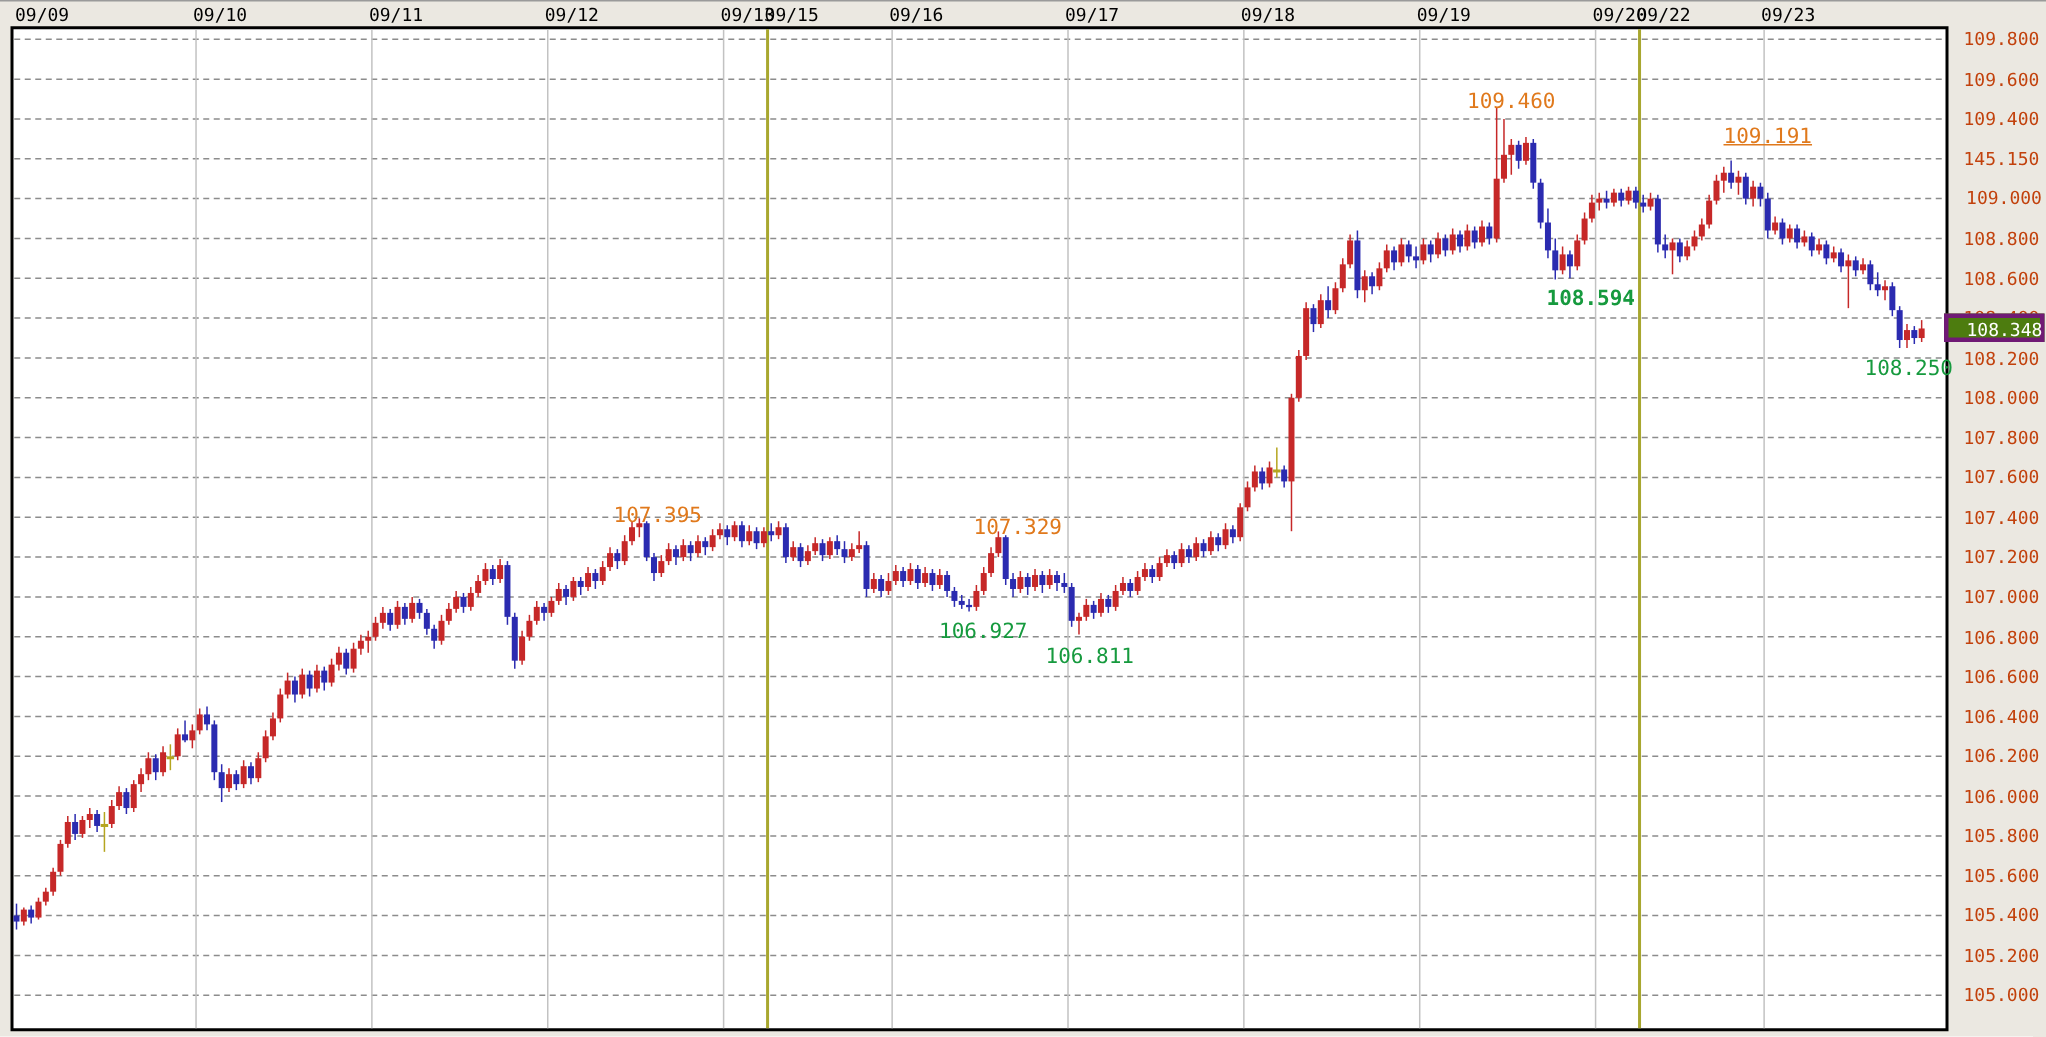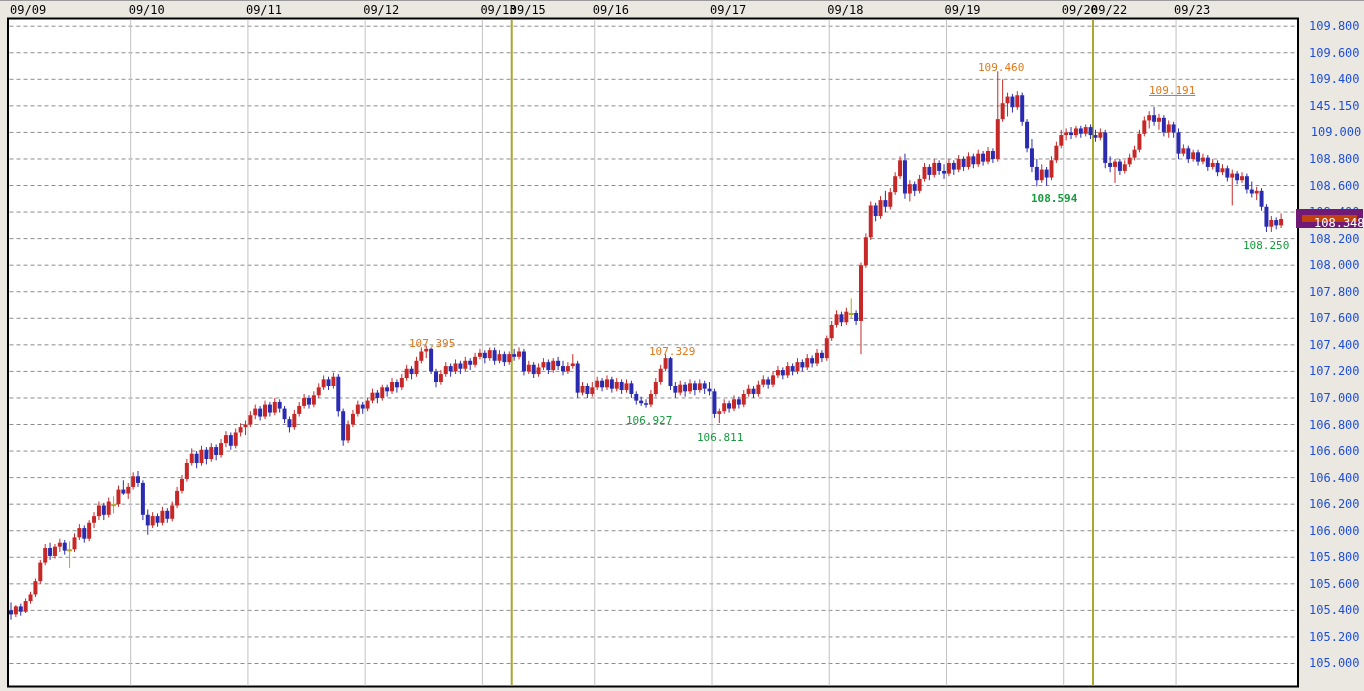--- a/index.html
+++ b/index.html
@@ -9,29 +9,29 @@
     font-family:"DejaVu Sans Mono","Liberation Mono",monospace;
   }
   #stage{position:absolute;left:0;top:0;width:1364px;height:494px;}
   #chart-svg{position:absolute;left:0;top:0;}
   .date-label{
     position:absolute;top:2px;height:15px;line-height:15px;
     font-size:12px;color:#000;white-space:nowrap;
   }
   .price-label{
     position:absolute;left:1309px;width:54px;height:16px;line-height:16px;
-    font-size:12px;color:#1d4ed8;white-space:nowrap;
+    font-size:12px;color:#c2410c;white-space:nowrap;
   }
   .annotation{
-    position:absolute;height:12px;line-height:12px;font-size:11px;
+    position:absolute;height:12px;line-height:12px;font-size:14px;
     white-space:nowrap;letter-spacing:0px;
   }
   #last-price-badge{
     position:absolute;left:1296px;top:208px;width:67px;height:19px;
-    background:#c2410c;border:6px solid #701a75;box-sizing:border-box;
+    background:#4d7c0f;border:3px solid #701a75;box-sizing:border-box;
     line-height:17px;padding-left:12px;font-size:12px;color:#ffffff;
   }
 </style>
 </head>
 <body>
 
 <div id="stage">
   <svg id="chart-svg" width="1364" height="691">
       <rect x="8" y="17.5" width="1290" height="668" fill="#ffffff" stroke="#000000" stroke-width="2"></rect>
       <line x1="9.5" y1="25.2" x2="1296.5" y2="25.2" stroke="#8c8c8c" stroke-width="1" stroke-dasharray="4 3"></line>

